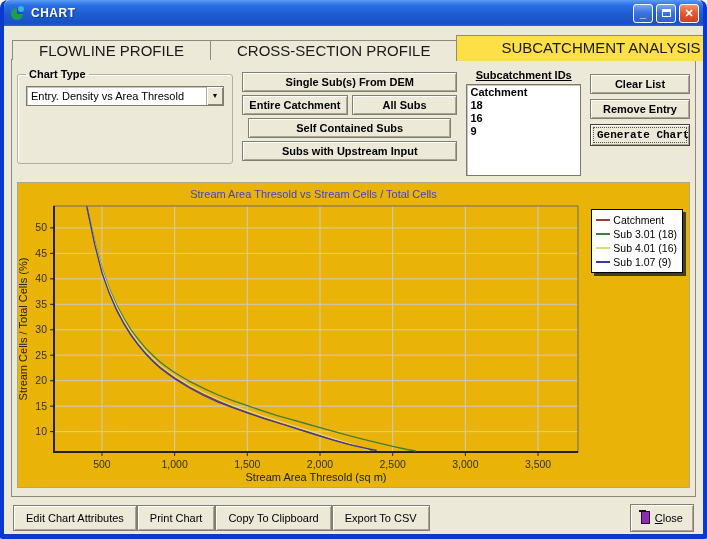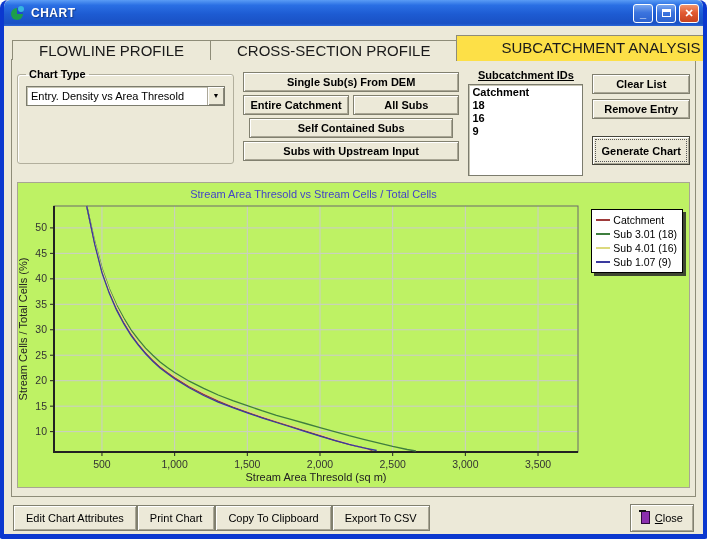--- a/index.html
+++ b/index.html
@@ -64,24 +64,24 @@
   .midcol .row .btn{ flex:1; }
   .btn.inset{ margin:0 6px; }
 
   .listcol{ width:118px; display:flex; flex-direction:column; }
   .listcol .lbl{ font-size:11px; font-weight:bold; text-decoration:underline; text-align:center; padding:1px 0 3px 0;}
   .listbox{ flex:1; background:#fff; border:1px solid #7c7c6e; box-shadow:inset 1px 1px 0 #c7c5b4;
      font-size:11px; font-weight:bold; padding:1px 3px; overflow:hidden;}
   .listbox .item{ line-height:13px; }
 
   .rightcol{ width:100px; display:flex; flex-direction:column; gap:5px; padding-top:6px;}
-  .btn.generate{ margin-top:12px; border:1px solid #44443a; outline:1px dotted #555; outline-offset:-4px; height:29px;}
-
-  
-  .chart-panel{ margin-top:6px; background:#bef264; border:1px solid #a8a593; height:306px; position:relative; padding-top:5px;}
+  .btn.generate{ border:1px solid #44443a; outline:1px dotted #555; outline-offset:-4px; height:22px;font-family:Liberation Mono, monospace;}
+
+  
+  .chart-panel{ margin-top:6px; background:#eab308; border:1px solid #a8a593; height:306px; position:relative; padding-top:5px;}
   .chart-title{ text-align:center; font-size:11px; padding-right:80px; }
   .legend{ position:absolute; right:6px; top:26px; background:#fff; border:1px solid #000;
      box-shadow:3px 3px 0 rgba(40,40,40,.85); padding:3px 5px 3px 4px; font-size:10.5px; line-height:14px; white-space:nowrap;}
   .legend-row{ display:flex; align-items:center; gap:3px;}
   .legend-dash{ display:inline-block; width:14px; height:2px; }
 
   
   .footer{ flex:0 0 36px; display:flex; align-items:center; padding:5px 2px 0 2px; }
   .footer .btn{ font-weight:normal; height:26px; padding:0 12px; }
   .footer .spacer{ flex:1; }

